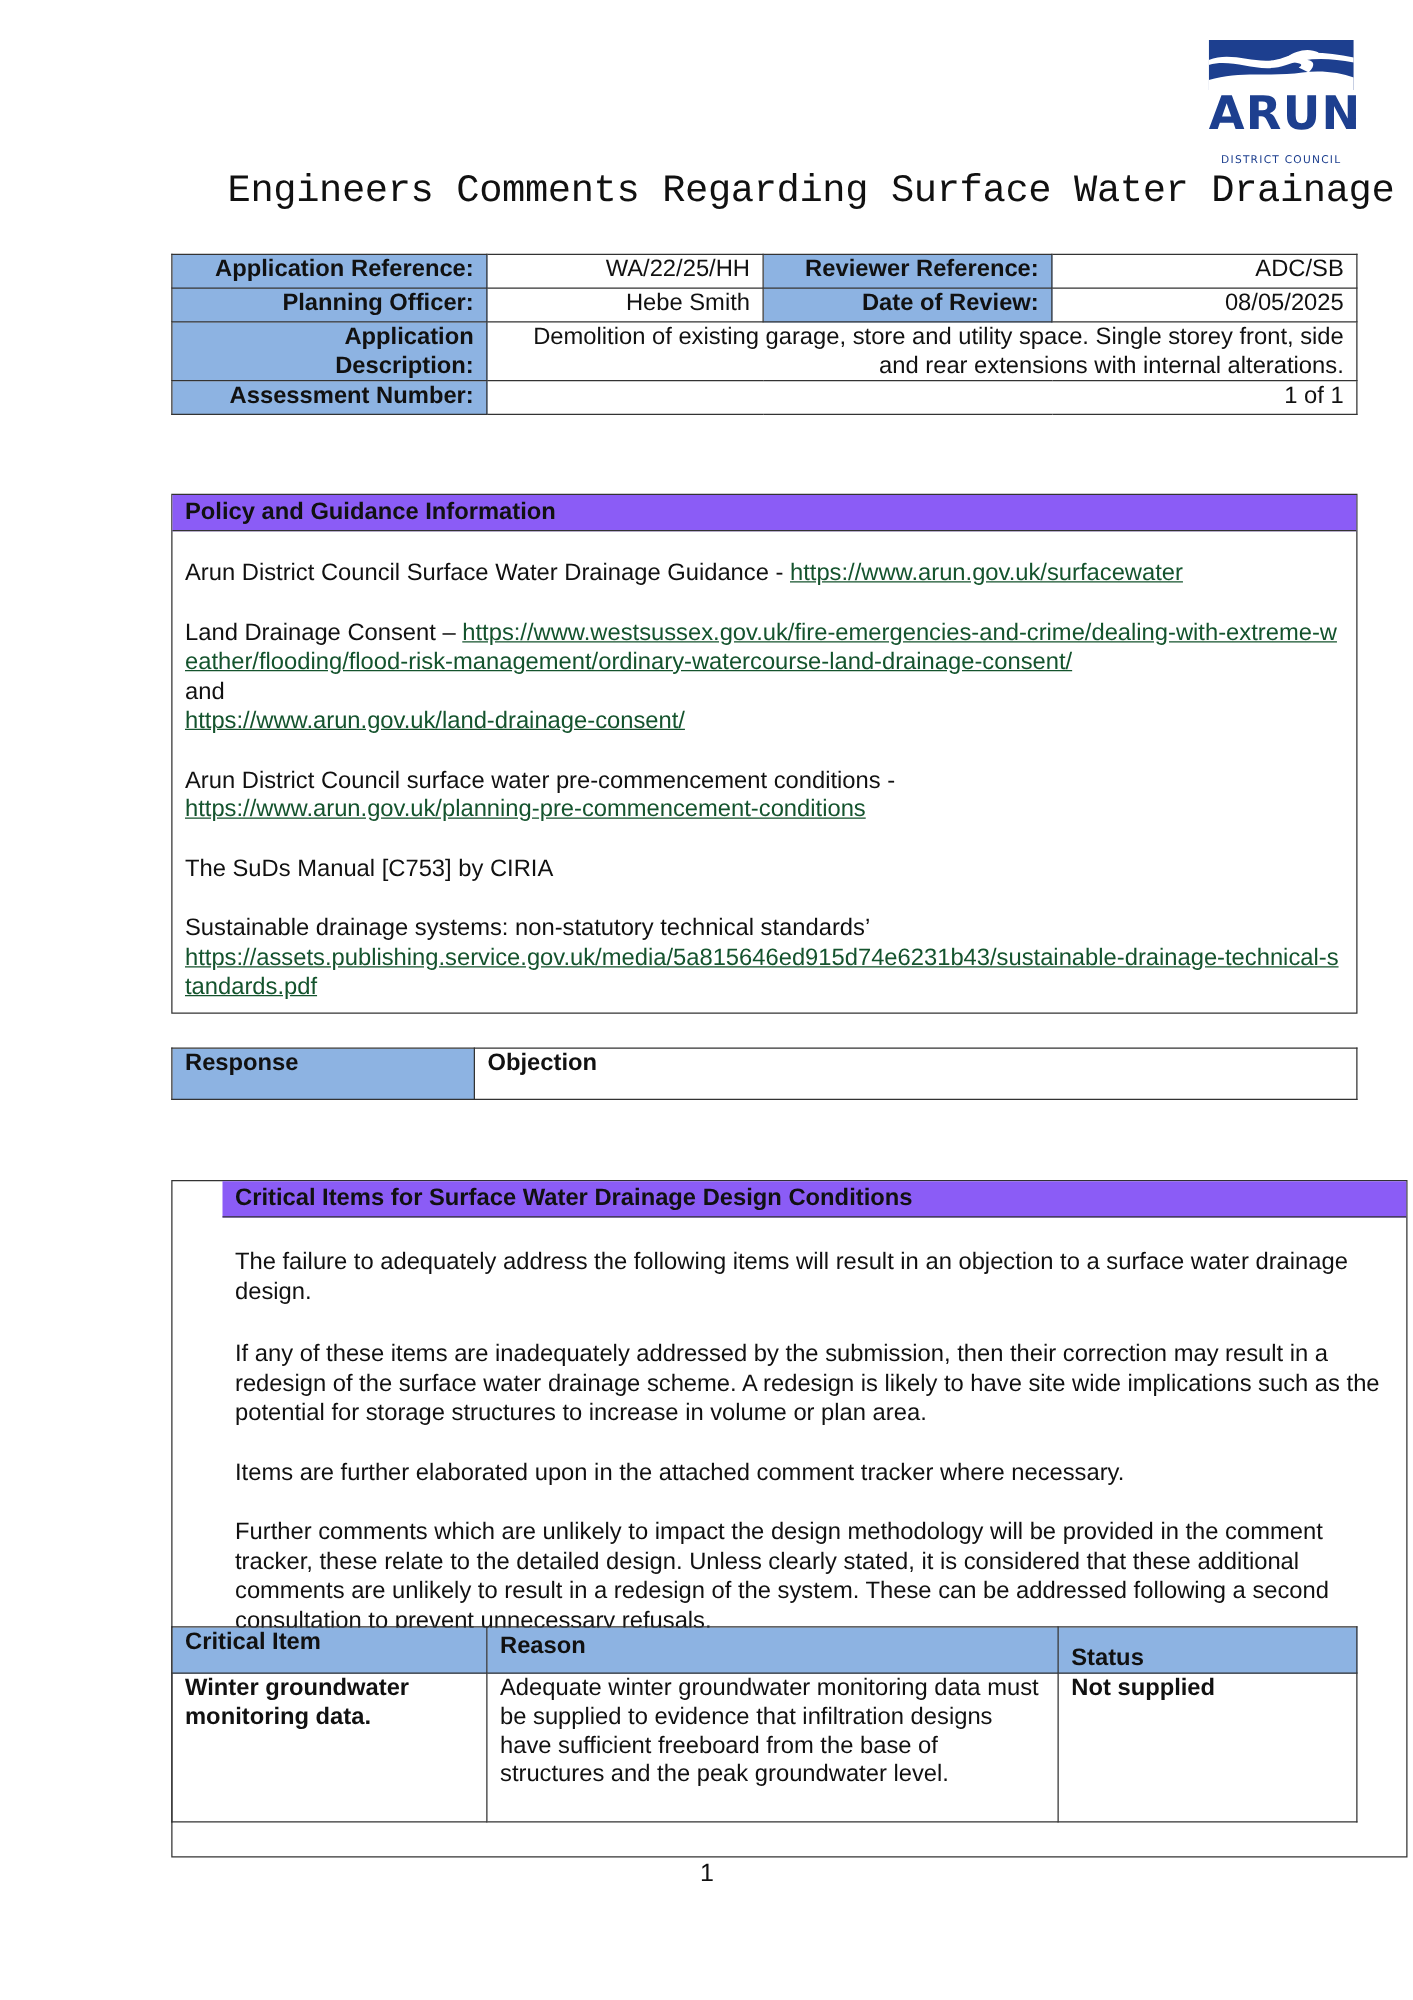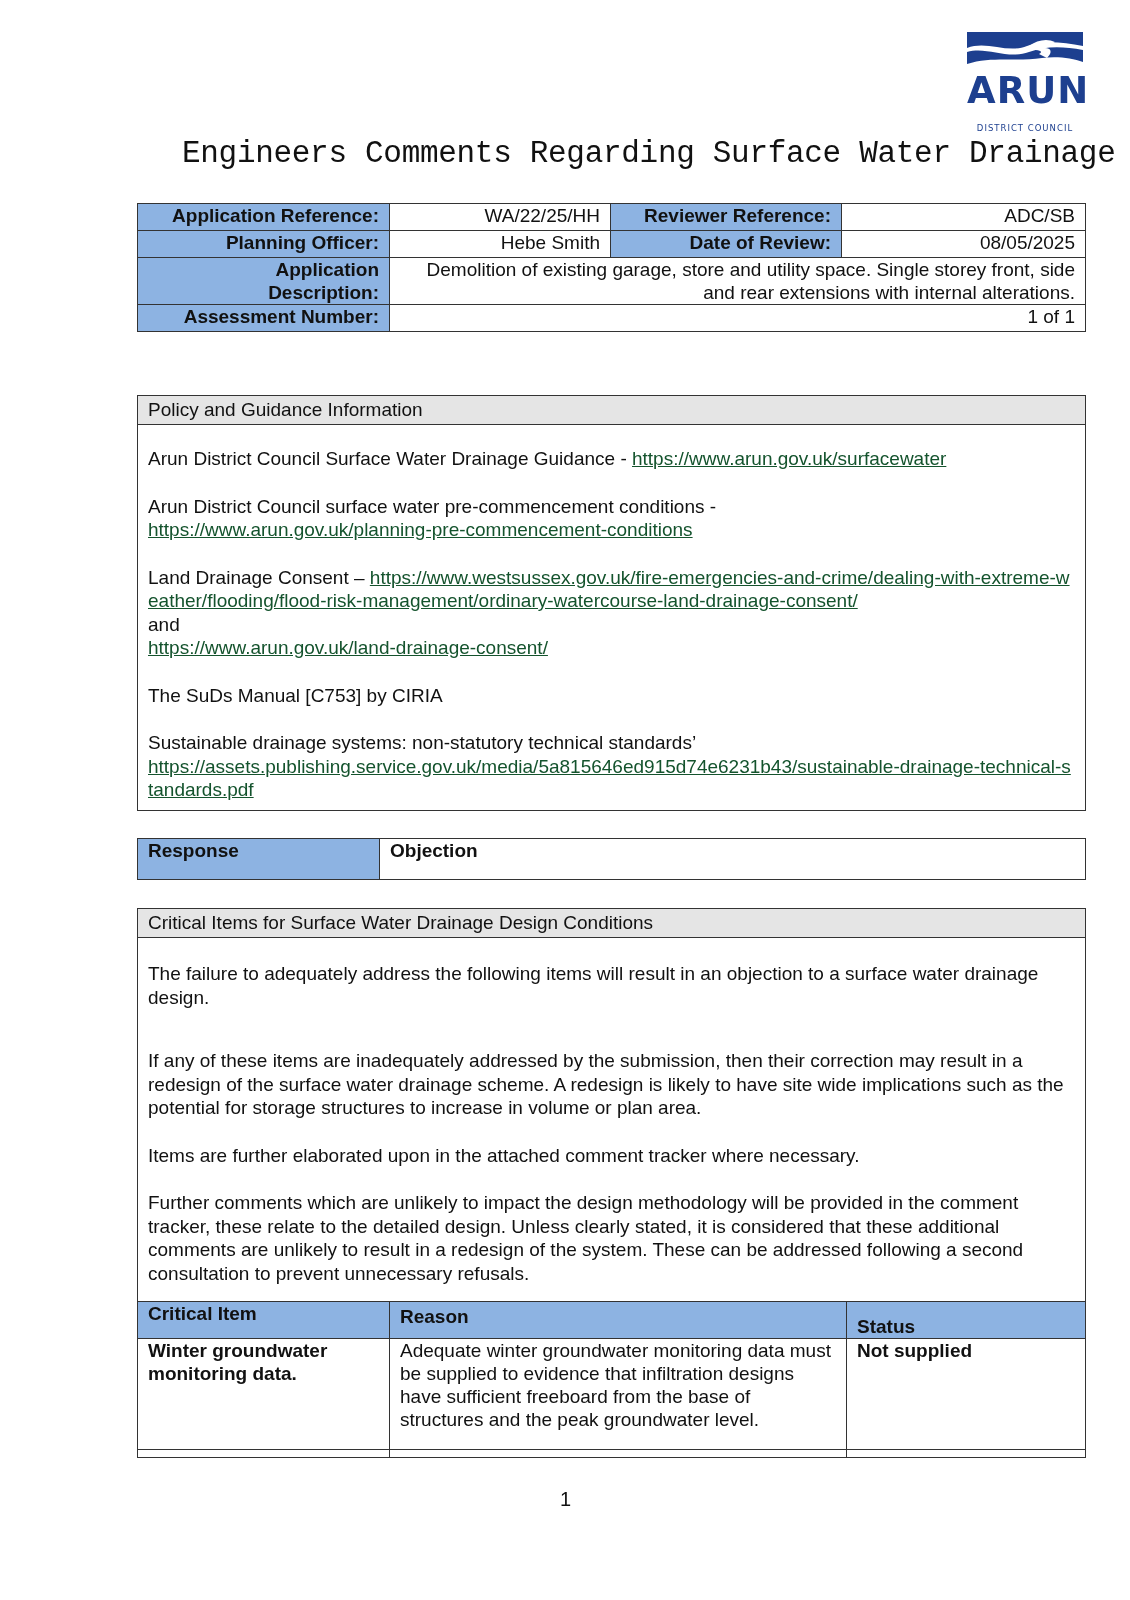--- a/index.html
+++ b/index.html
@@ -8,21 +8,21 @@
   .logo-banner { width: 116px; height: 40px; display: block; }
   .logo-text { font-family: "DejaVu Sans", sans-serif; font-weight: bold; color: #1d3f8f; font-size: 37px; letter-spacing: 1px; line-height: 34px; margin-top: 2px; text-align: center; width: 116px; }
   .logo-sub { font-family: "DejaVu Sans", sans-serif; color: #1d3f8f; font-size: 8.5px; letter-spacing: 1px; text-align: center; width: 116px; margin-top: 15px; }
   .title { position: absolute; left: 182px; top: 136px; font-family: Liberation Mono, monospace; font-size: 31px; color: #111; letter-spacing: -0.3px; }
   table { border-collapse: collapse; position: absolute; left: 137px; width: 949px; font-size: 19px; }
   td { border: 1.5px solid #333; padding: 0 10px; vertical-align: top; line-height: 23px; }
   .hdr { background: #8db3e2; font-weight: bold; }
   .info td { height: 26px; }
   a.lnk { color: #14532d; text-decoration: underline; }
   .box { position: absolute; left: 137px; width: 947px; border: 1.5px solid #333; }
-  .box-head { background: #e5e5e5; font-weight: normal; font-size: 19px; padding: 2px 10px; height: 24px; border-bottom: 1.5px solid #333; line-height: 24px; }
+  .box-head { background: #8b5cf6; font-weight: bold; font-size: 19px; padding: 2px 10px; height: 24px; border-bottom: 1.5px solid #333; line-height: 24px; }
   .box-body { padding: 0 10px; font-size: 19px; line-height: 23.5px; }
   .box-body p { margin: 0; }
   .page-num { position: absolute; left: 560px; top: 1488px; font-size: 20px; }
 </style>
 </head>
 <body>
 
 <div class="logo">
   <svg class="logo-banner" viewBox="0 0 116 40">
     <rect x="0" y="0" width="116" height="40" fill="#1d3f8f"></rect>
@@ -58,41 +58,41 @@
     <td class="hdr">Assessment Number:</td>
     <td colspan="3">1 of 1</td>
   </tr>
 </tbody>
   </table>
 
 <div class="box" style="top:395px; height:414px;">
   <div class="box-head">Policy and Guidance Information</div>
   <div class="box-body">
     <p style="margin-top:22px;"><span>Arun District Council Surface Water Drainage Guidance - </span><a class="lnk">https://www.arun.gov.uk/surfacewater</a></p>
+    <p style="margin-top:24px;"><span>Land Drainage Consent – </span><a class="lnk" style="word-break:break-all;">https://www.westsussex.gov.uk/fire-emergencies-and-crime/dealing-with-extreme-weather/flooding/flood-risk-management/ordinary-watercourse-land-drainage-consent/</a><br><span>and</span><br><a class="lnk">https://www.arun.gov.uk/land-drainage-consent/</a></p>
     <p style="margin-top:24px;"><span>Arun District Council surface water pre-commencement conditions -</span><br><a class="lnk">https://www.arun.gov.uk/planning-pre-commencement-conditions</a></p>
-    <p style="margin-top:24px;"><span>Land Drainage Consent – </span><a class="lnk" style="word-break:break-all;">https://www.westsussex.gov.uk/fire-emergencies-and-crime/dealing-with-extreme-weather/flooding/flood-risk-management/ordinary-watercourse-land-drainage-consent/</a><br><span>and</span><br><a class="lnk">https://www.arun.gov.uk/land-drainage-consent/</a></p>
     <p style="margin-top:24px;">The SuDs Manual [C753] by CIRIA</p>
     <p style="margin-top:24px;"><span>Sustainable drainage systems: non-statutory technical standards’</span><br><a class="lnk" style="word-break:break-all;">https://assets.publishing.service.gov.uk/media/5a815646ed915d74e6231b43/sustainable-drainage-technical-standards.pdf</a></p>
   </div>
 </div>
 
 <table style="top:838px;">
   <tbody>
       <tr>
     <td class="hdr" style="width:221px; height:40px;">Response</td>
     <td style="font-weight:bold;">Objection</td>
   </tr>
 </tbody>
   </table>
 
-<div class="box" style="top:908px; height:540px;">
+<div class="box" style="top:944px; height:540px;padding-left:40px;">
   <div class="box-head">Critical Items for Surface Water Drainage Design Conditions</div>
   <div class="box-body">
     <p style="margin-top:24px;">The failure to adequately address the following items will result in an objection to a surface water drainage design.</p>
-    <p style="margin-top:40px;">If any of these items are inadequately addressed by the submission, then their correction may result in a redesign of the surface water drainage scheme.  A redesign is likely to have site wide implications such as the potential for storage structures to increase in volume or plan area.</p>
+    <p style="margin-top:27px;">If any of these items are inadequately addressed by the submission, then their correction may result in a redesign of the surface water drainage scheme.  A redesign is likely to have site wide implications such as the potential for storage structures to increase in volume or plan area.</p>
     <p style="margin-top:24px;">Items are further elaborated upon in the attached comment tracker where necessary.</p>
     <p style="margin-top:24px;">Further comments which are unlikely to impact the design methodology will be provided in the comment tracker, these relate to the detailed design.  Unless clearly stated, it is considered that these additional comments are unlikely to result in a redesign of the system.   These can be addressed following a second consultation to prevent unnecessary refusals.</p>
   </div>
 </div>
 
 <table style="top:1301px;">
   <tbody>
       <tr>
     <td class="hdr" style="width:231px;">Critical Item</td>
     <td class="hdr" style="width:436px; padding-top:3px;">Reason</td>

